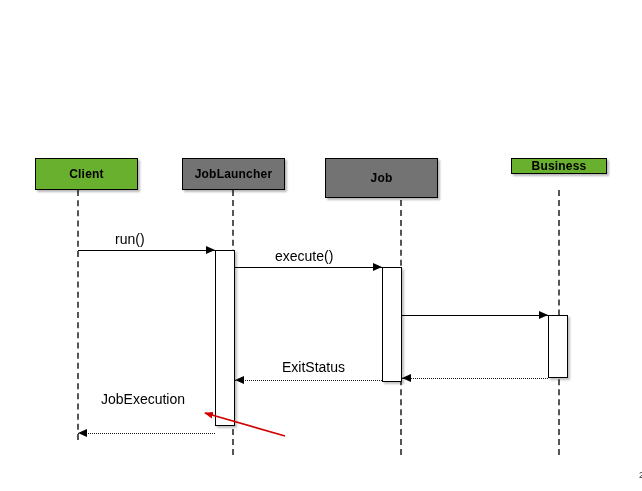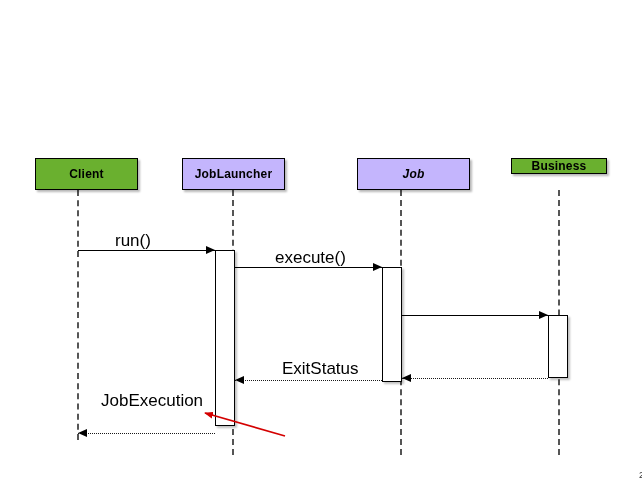--- a/index.html
+++ b/index.html
@@ -27,21 +27,21 @@
     display: flex;
     align-items: center;
     justify-content: center;
     font-size: 12px;
     font-weight: bold;
     color: #000000;
     letter-spacing: 0.2px;
     box-shadow: 2px 2px 2px rgba(0,0,0,0.28);
   }
   .participant.green { background: #6AB02F; }
-  .participant.blue  { background: #c4b5fd; }
+  .participant.blue  { background: #737373; }
 
   
   .lifeline {
     position: absolute;
     width: 0;
     border-left: 2px dashed #555555;
   }
 
   
   .activation {
@@ -71,21 +71,21 @@
     border-left: 9px solid #000000;
   }
   .arrowhead.left {
     border-top: 4.5px solid transparent;
     border-bottom: 4.5px solid transparent;
     border-right: 9px solid #000000;
   }
 
   .msg-label {
     position: absolute;
-    font-size: 17px;
+    font-size: 14px;
     color: #000000;
     white-space: nowrap;
   }
 
   
   .annotation-text {
     position: absolute;
     font-size: 13px;
     color: #D40000;
     white-space: nowrap;
@@ -117,21 +117,21 @@
       <div class="lifeline" style="left: 558px; top: 190px; height: 265px;"></div>
     </div>
 
   <div id="participants">
       <div class="participant green" style="left: 35px; top: 158px; width: 103px; height: 32px;">
         <span>Client</span>
       </div>
       <div class="participant blue" style="left: 182px; top: 158px; width: 103px; height: 32px;">
         <span>JobLauncher</span>
       </div>
-      <div class="participant blue" style="left: 357px; top: 158px; width: 113px; height: 32px; font-style: italic;">
+      <div class="participant blue" style="left: 325px; top: 158px; width: 113px; height: 40px;">
         <span>Job</span>
       </div>
       <div class="participant green" style="left: 511px; top: 158px; width: 96px; height: 16px;">
         <span>Business</span>
       </div>
     </div>
 
   <div id="activations">
       <div class="activation" style="left: 215px; top: 250px; width: 20px; height: 176px;"></div>
       <div class="activation" style="left: 382px; top: 267px; width: 20px; height: 115px;"></div>

